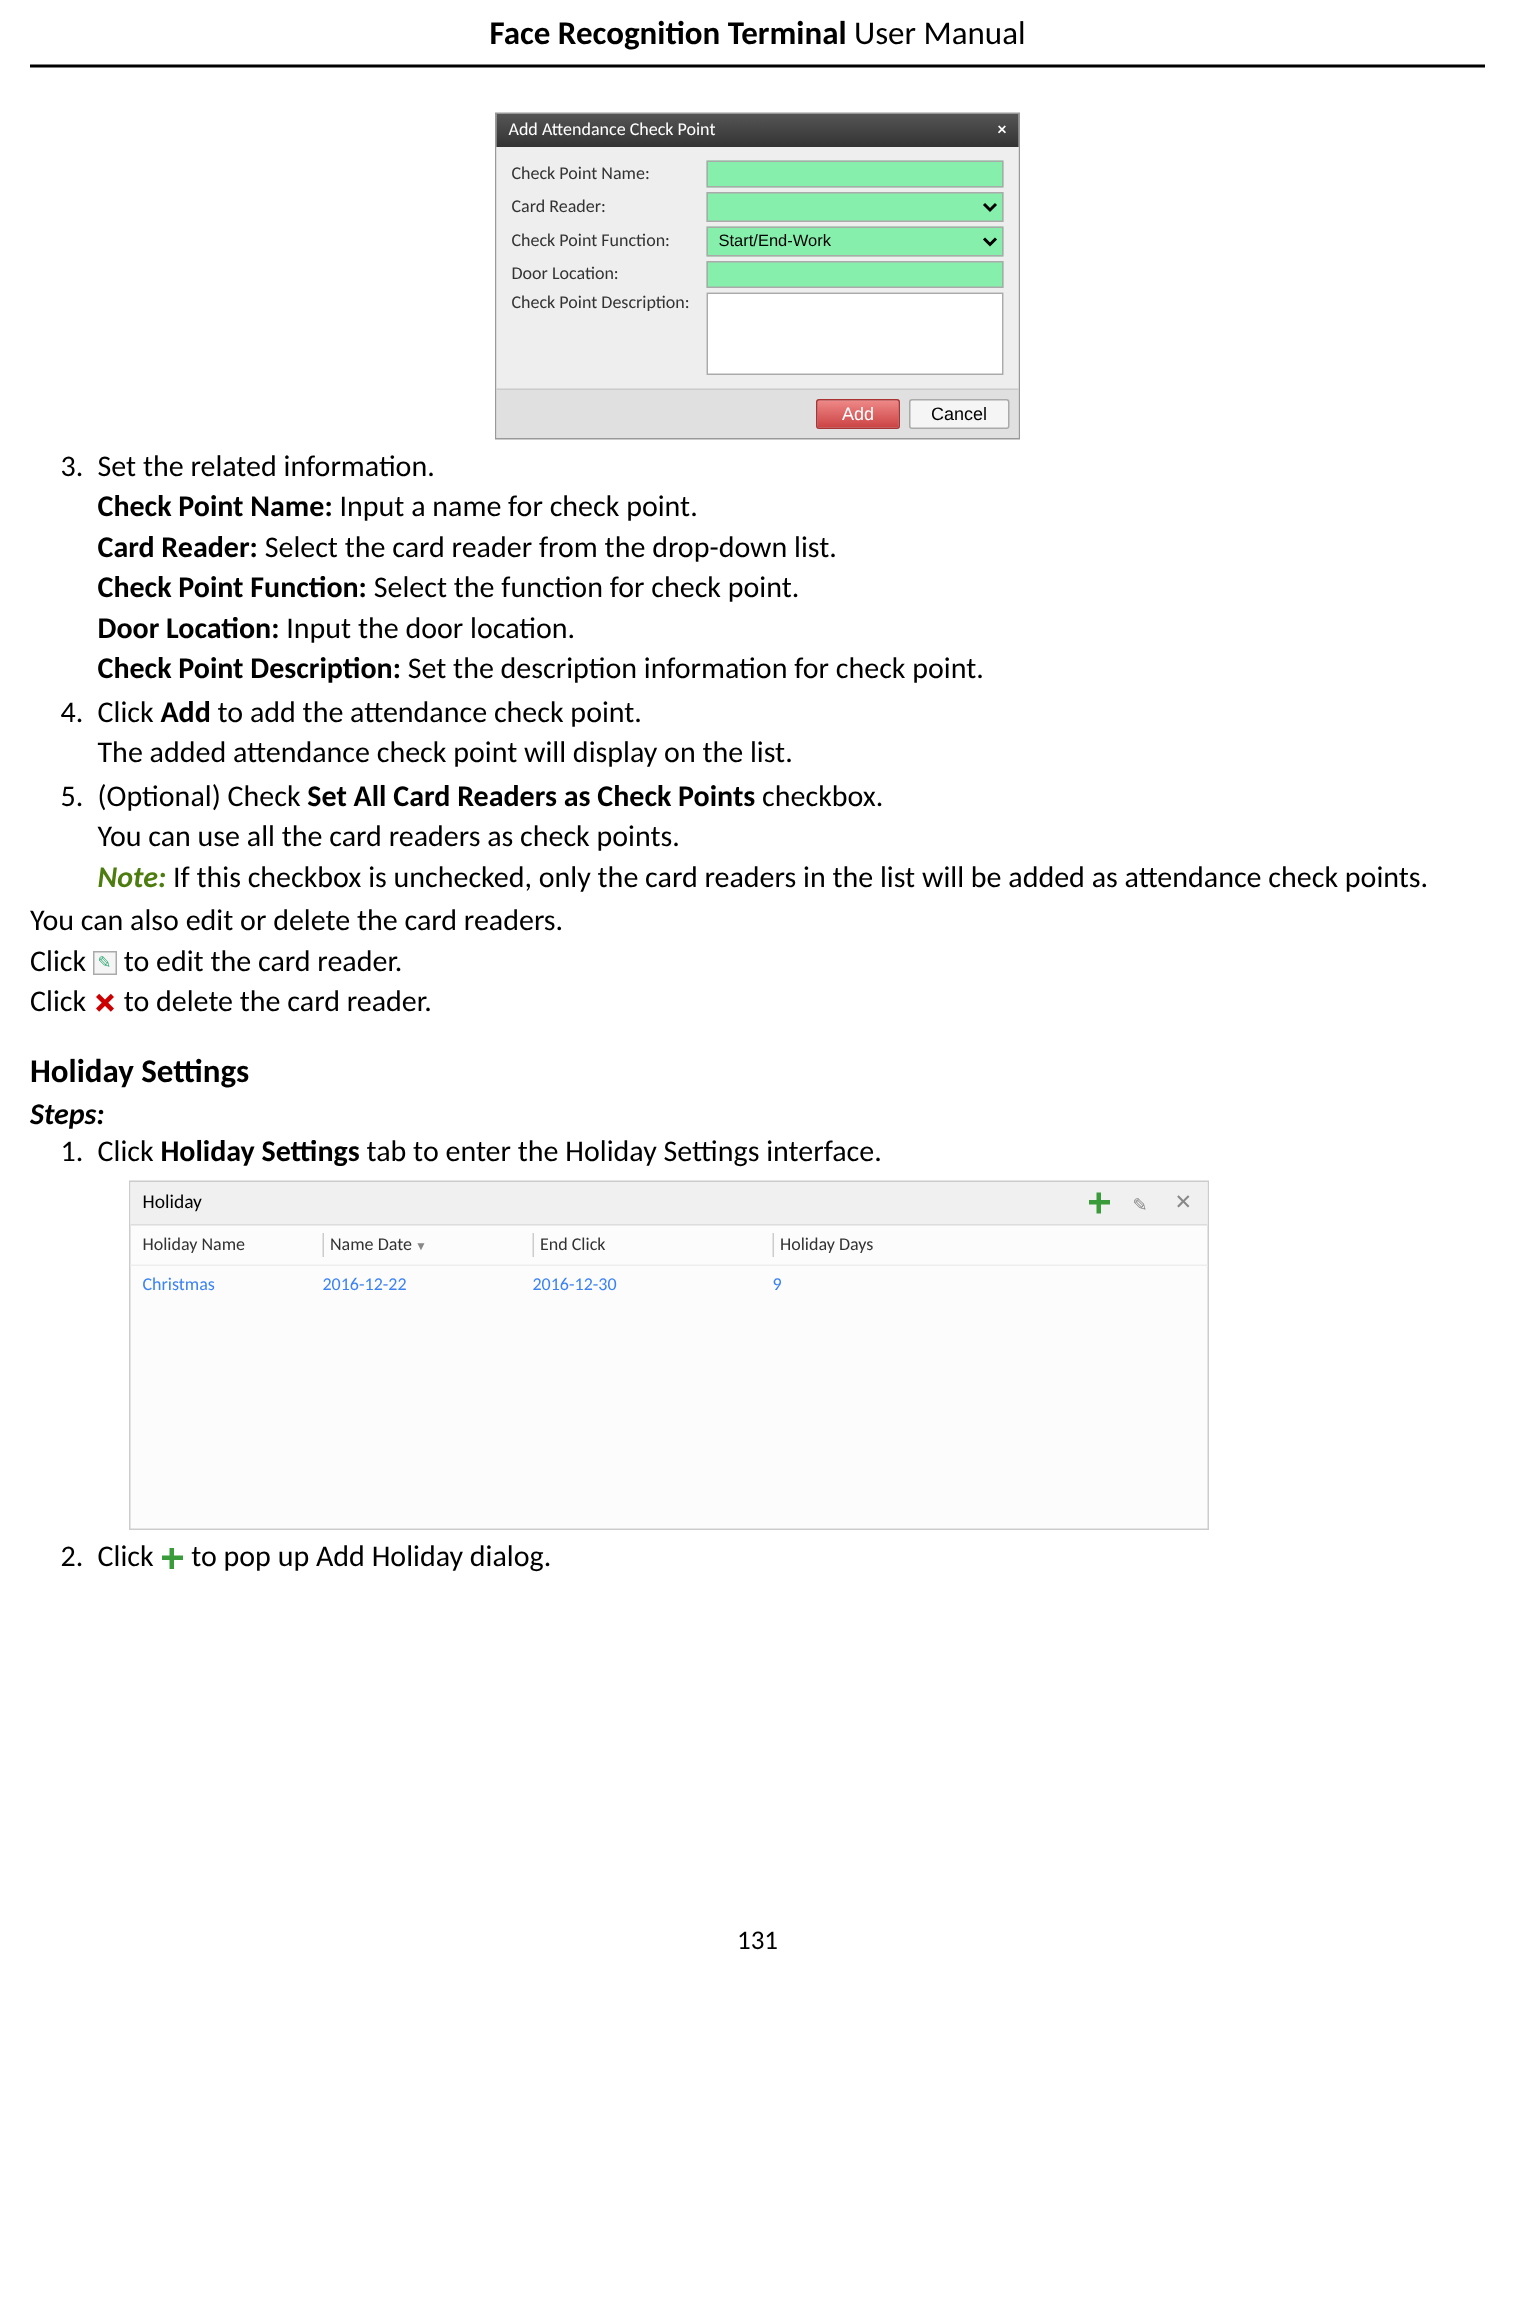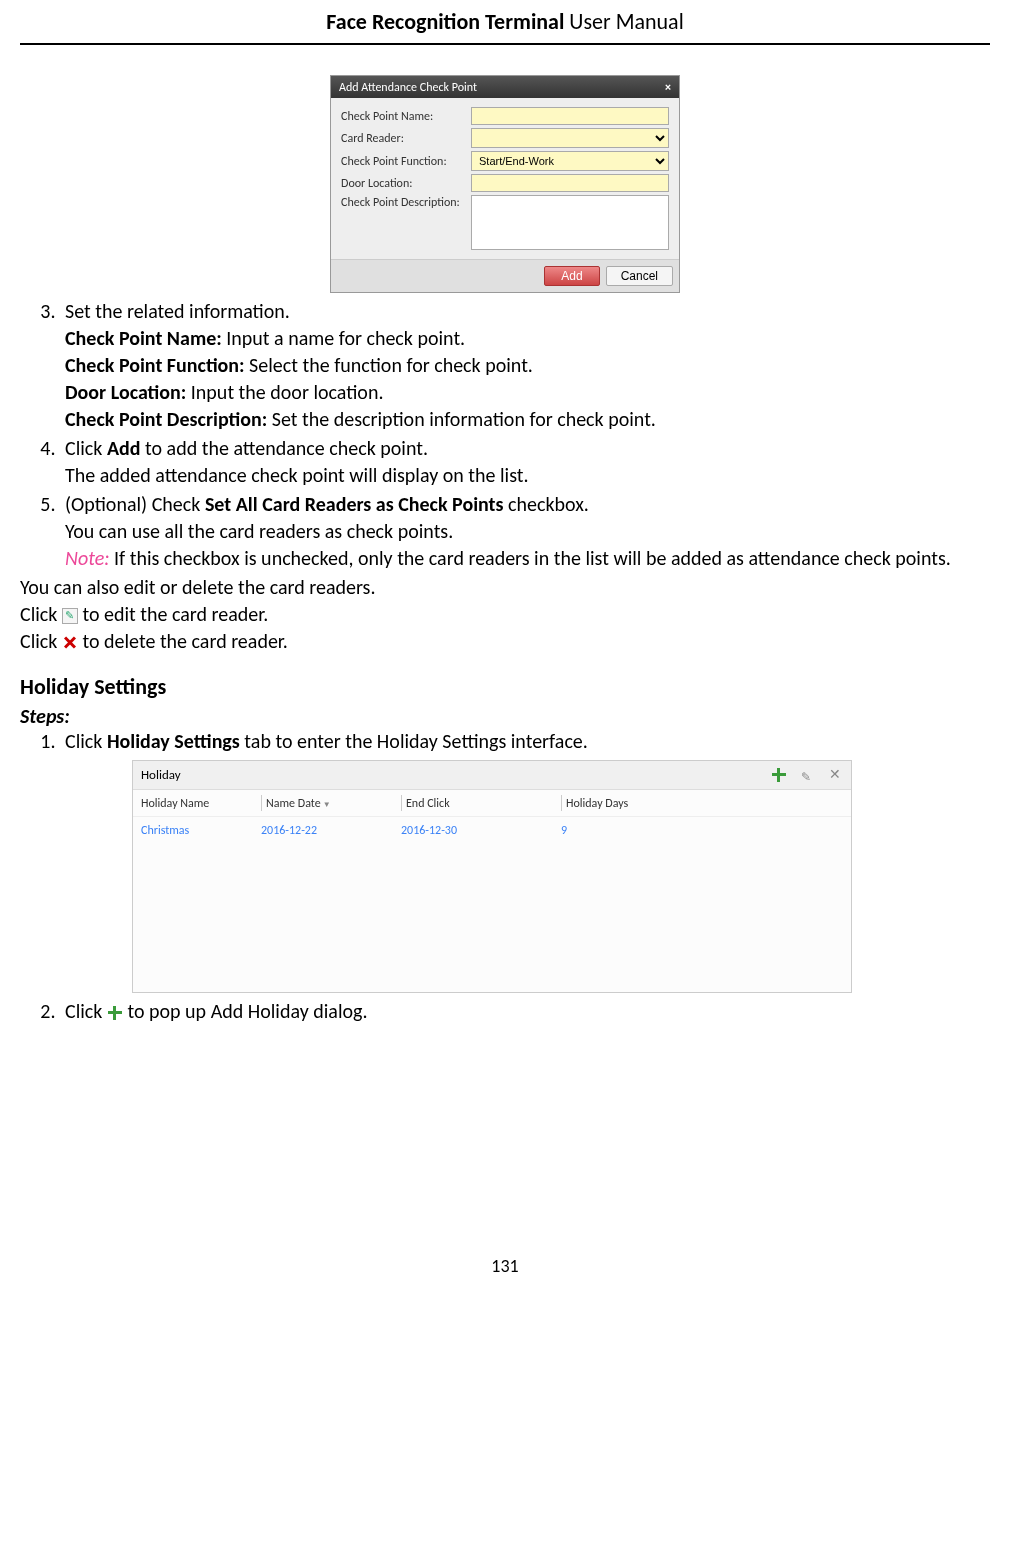--- a/index.html
+++ b/index.html
@@ -47,21 +47,21 @@
       display: flex;
       align-items: center;
       margin: 3px 0;
       font-size: 12px;
     }
     .dialog-row label { width: 130px; color: #333; }
     .dialog-row input, .dialog-row select {
       flex: 1;
       height: 18px;
       border: 1px solid #aaa;
-      background: #fef9c3;
+      background: #86efac;
       font-size: 11px;
       padding: 0 3px;
     }
     .dialog-row select { height: 20px; }
     .dialog-row.desc { align-items: flex-start; }
     .dialog-row textarea {
       flex: 1;
       height: 55px;
       border: 1px solid #aaa;
       resize: none;
@@ -97,21 +97,21 @@
       padding-left: 40px;
     }
     ol.steps > li {
       margin-bottom: 2px;
       padding-left: 5px;
       line-height: 1.35;
     }
     .sub { margin-left: 0; }
     .plain-line { margin-left: 0; line-height: 1.35; }
     .bold { font-weight: bold; }
-    .note-red { color: #ec4899; font-weight: normal; font-style: italic; }
+    .note-red { color: #4d7c0f; font-weight: bold; font-style: italic; }
     .justify { text-align: justify; }
     .icon-edit {
       display: inline-block;
       width: 16px; height: 16px;
       border: 1px solid #aaa;
       background: #f5f5f5;
       vertical-align: middle;
       position: relative;
     }
     .icon-edit::after {
@@ -172,21 +172,21 @@
       margin-bottom: 4px;
     }
     .steps-label {
       font-weight: bold;
       font-style: italic;
       font-size: 20px;
     }
     .holiday-panel {
       width: 720px;
       border: 1px solid #ccc;
-      margin: 5px 0 5px 67px;
+      margin: 5px 0 5px 21px;
       background: #fcfcfc;
       font-size: 13px;
     }
     .holiday-header {
       background: #f0f0f0;
       padding: 5px 8px;
       display: flex;
       justify-content: space-between;
       align-items: center;
       border-bottom: 1px solid #ddd;
@@ -260,20 +260,21 @@
         <button class="btn-add">Add</button>
         <button class="btn-cancel">Cancel</button>
       </div>
     </div>
   </div>
 
   <ol class="steps" start="3">
     <li>
       <span>Set the related information.</span>
       <div class="sub"><span class="bold">Check Point Name:</span><span> Input a name for check point.</span></div>
+      <div class="sub"><span class="bold">Card Reader:</span><span> Select the card reader from the drop-down list.</span></div>
       <div class="sub"><span class="bold">Check Point Function:</span><span> Select the function for check point.</span></div>
       <div class="sub"><span class="bold">Door Location:</span><span> Input the door location.</span></div>
       <div class="sub"><span class="bold">Check Point Description:</span><span> Set the description information for check point.</span></div>
     </li>
     <li>
       <span>Click </span><span class="bold">Add</span><span> to add the attendance check point.</span>
       <div class="sub">The added attendance check point will display on the list.</div>
     </li>
     <li>
       <span>(Optional) Check </span><span class="bold">Set All Card Readers as Check Points</span><span> checkbox.</span>

